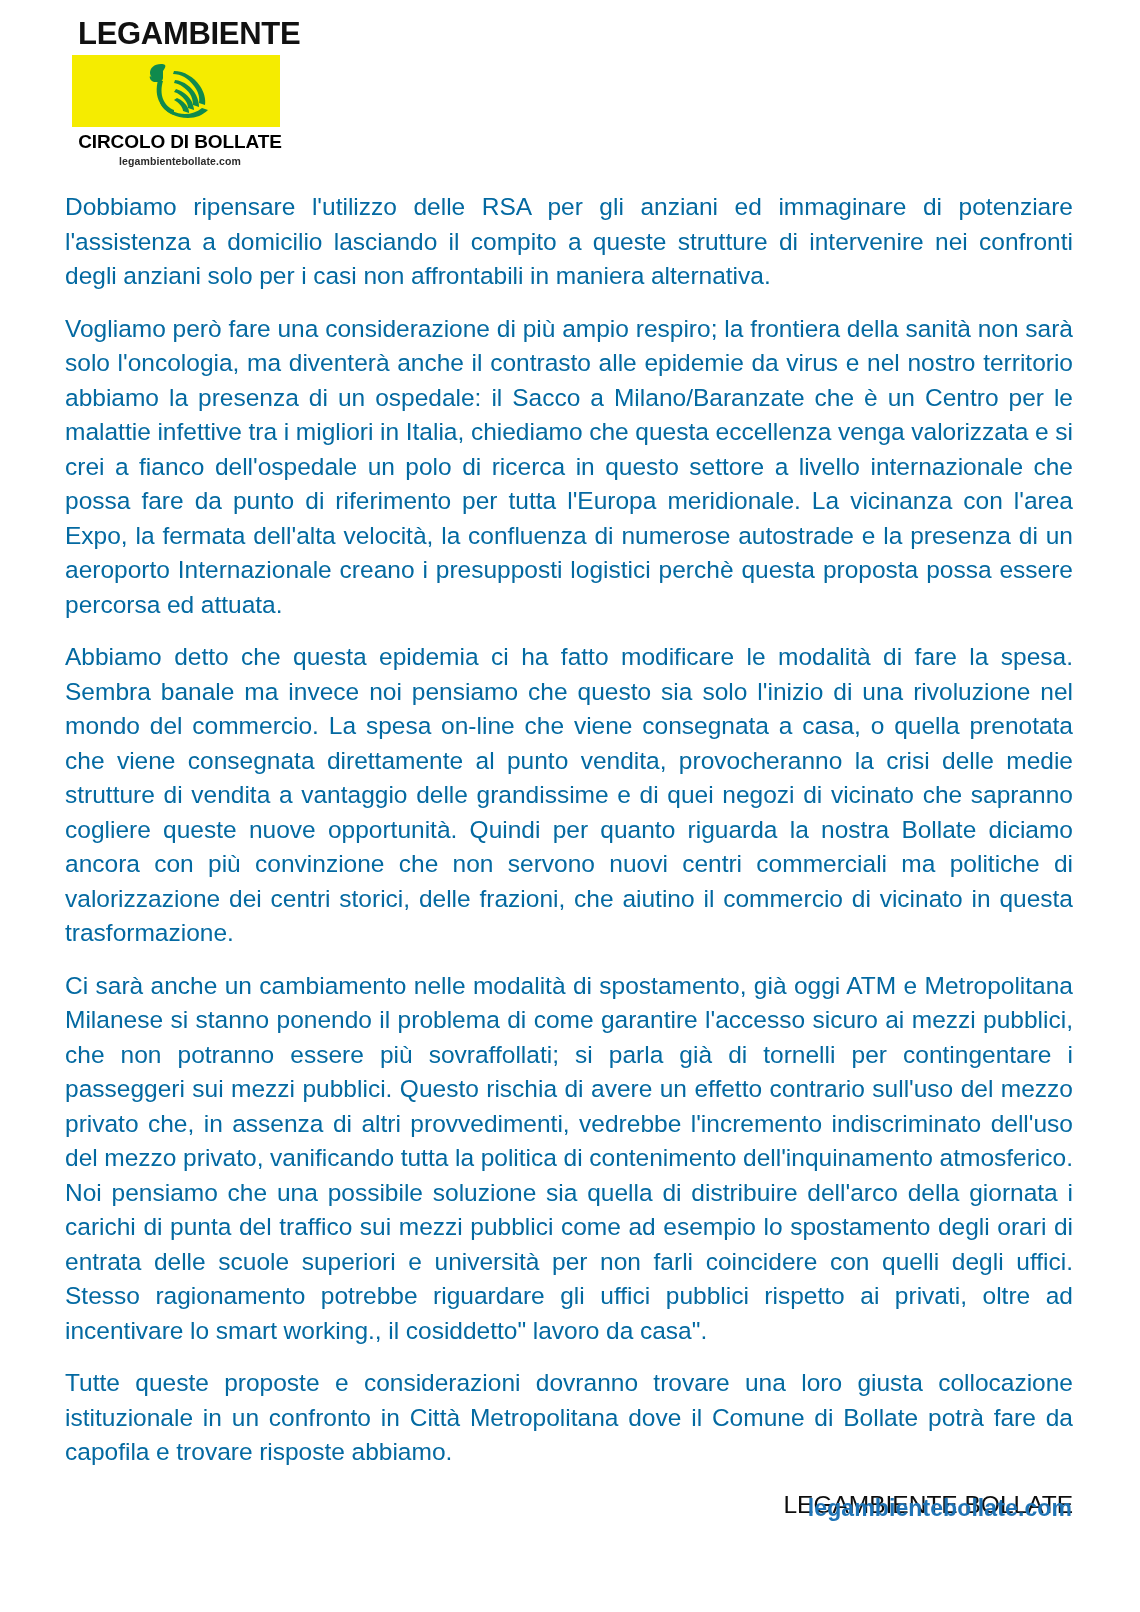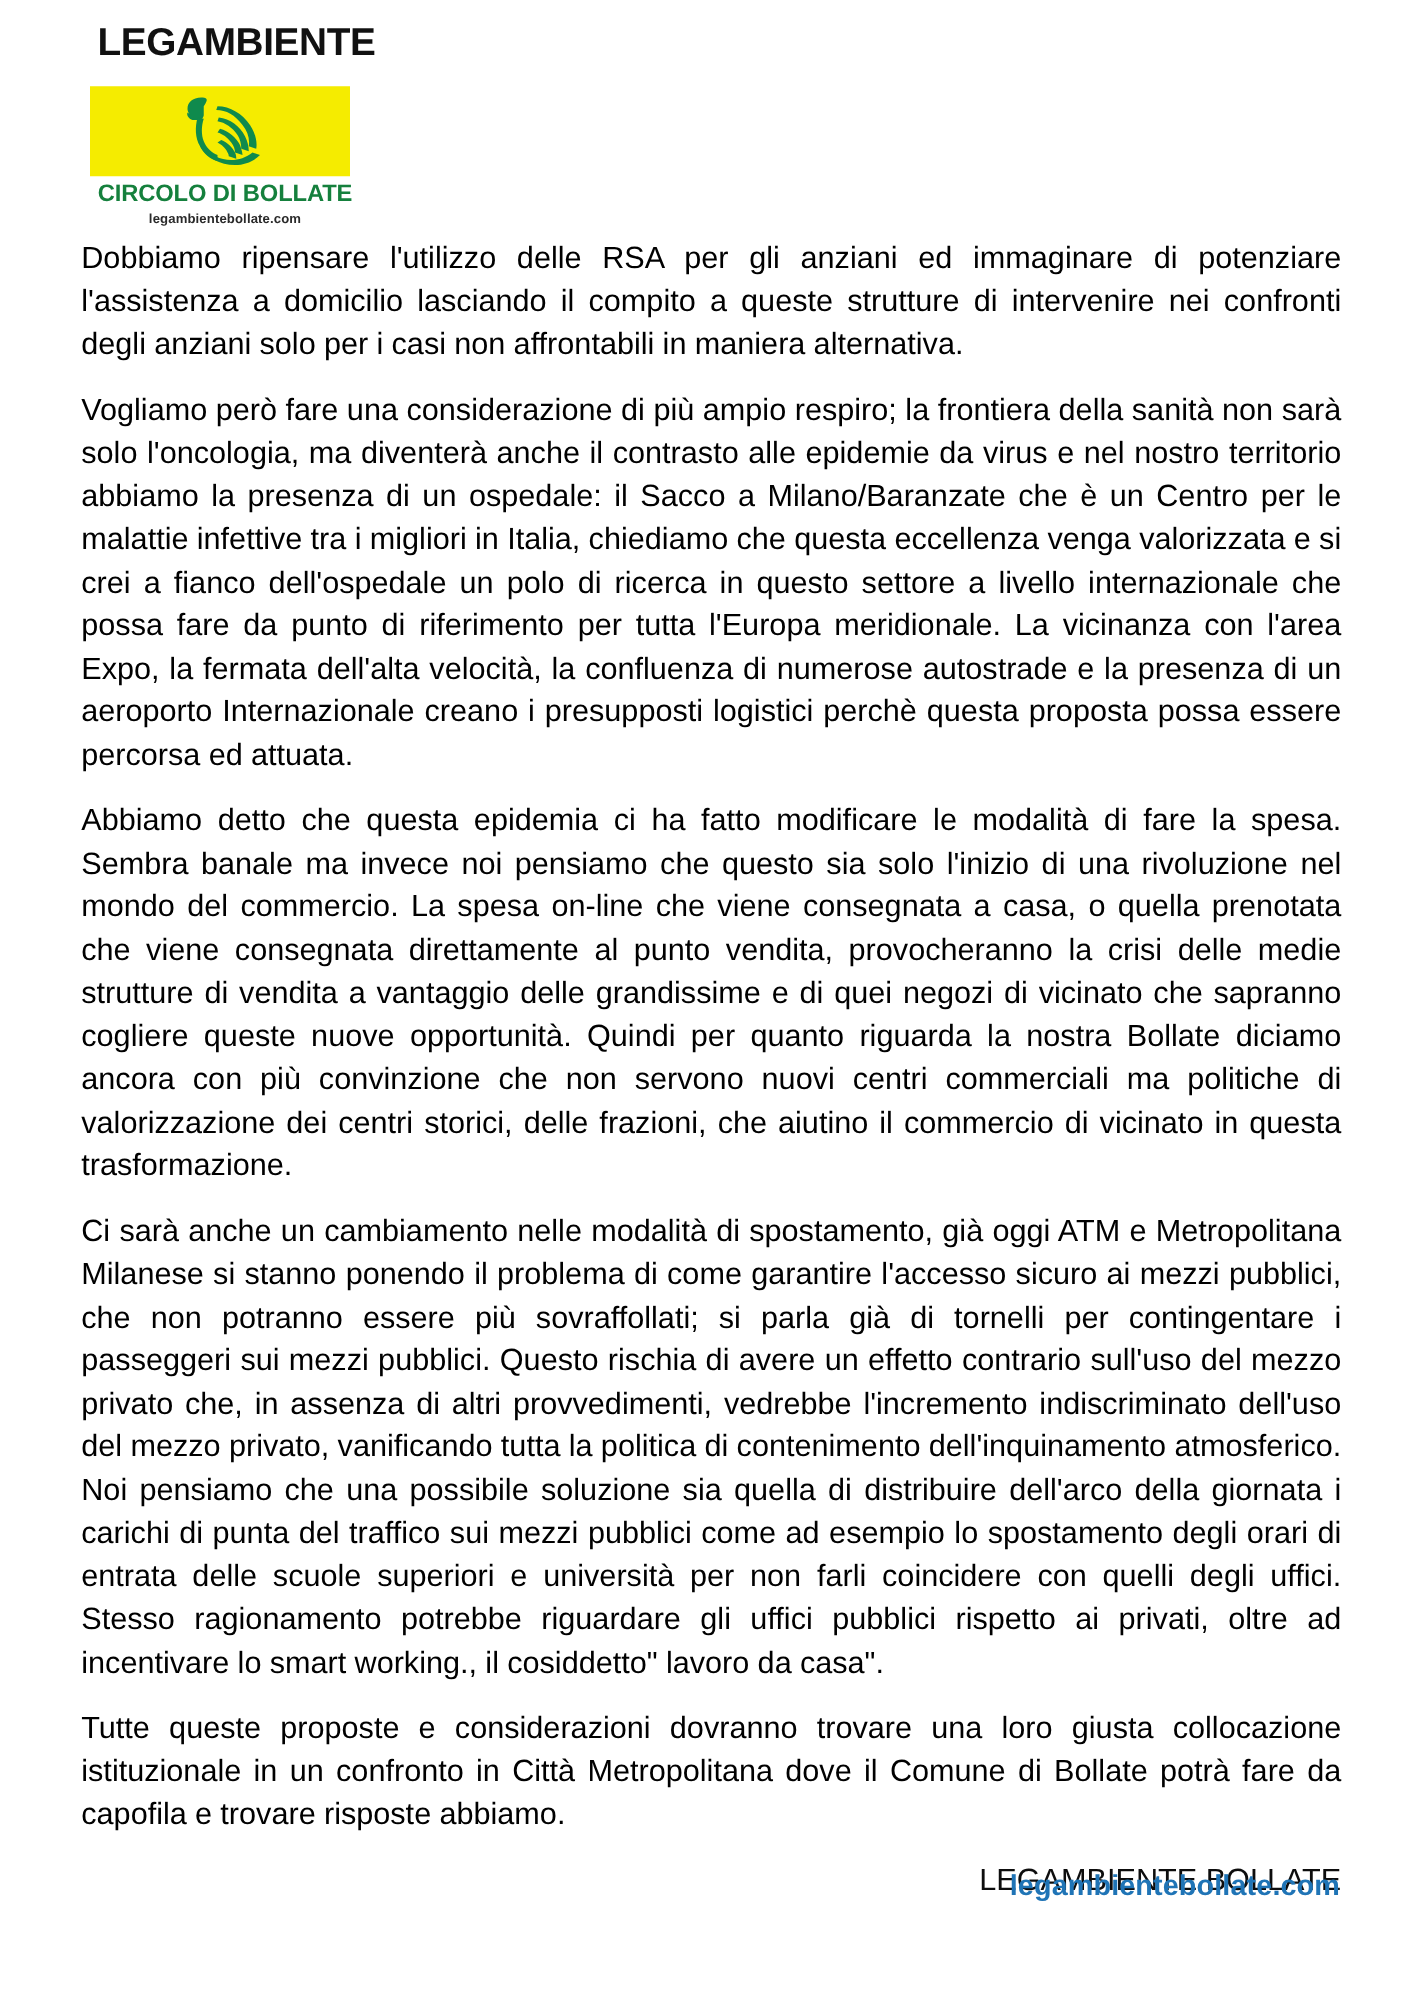--- a/index.html
+++ b/index.html
@@ -26,21 +26,21 @@
   }
   .lh-wordmark {
     font-family: "Liberation Sans", sans-serif;
     font-weight: bold;
     font-size: 31px;
     letter-spacing: -0.3px;
     line-height: 1.0;
     color: #111111;
     text-align: center;
     margin-left: 6px;
-    margin-bottom: 20px;
+    margin-bottom: 6px;
     white-space: nowrap;
   }
   .lh-badge {
     background: #f5ec00;
     width: 208px;
     height: 72px;
     position: relative;
     overflow: hidden;
   }
   .lh-swan {
@@ -48,21 +48,21 @@
     left: 50%;
     top: 50%;
     transform: translate(-50%, -50%);
   }
   .lh-circolo {
     font-family: "Liberation Sans", sans-serif;
     font-weight: bold;
     font-size: 19px;
     letter-spacing: -0.1px;
     text-align: center;
-    color: #15803d;
+    color: #000000;
     margin-top: 4px;
     white-space: nowrap;
   }
   .lh-site {
     font-family: "Liberation Sans", sans-serif;
     font-weight: bold;
     font-size: 10.5px;
     text-align: center;
     color: #2a2a2a;
     margin-top: 2px;
@@ -77,21 +77,21 @@
     top: 190px;
     width: 1008px;
   }
   .para {
     font-family: "Liberation Sans", sans-serif;
     font-size: 24.5px;
     line-height: 34.5px;
     text-align: justify;
     text-justify: inter-word;
     margin: 0 0 18px 0;
-    color: #000000;
+    color: #0369a1;
     font-stretch: condensed;
     word-spacing: -0.2px;
   }
   .para:last-child { margin-bottom: 0; }
   .signature {
     font-family: "Liberation Sans", sans-serif;
     font-size: 24.5px;
     line-height: 34.5px;
     text-align: right;
     color: #0d0d0d;

